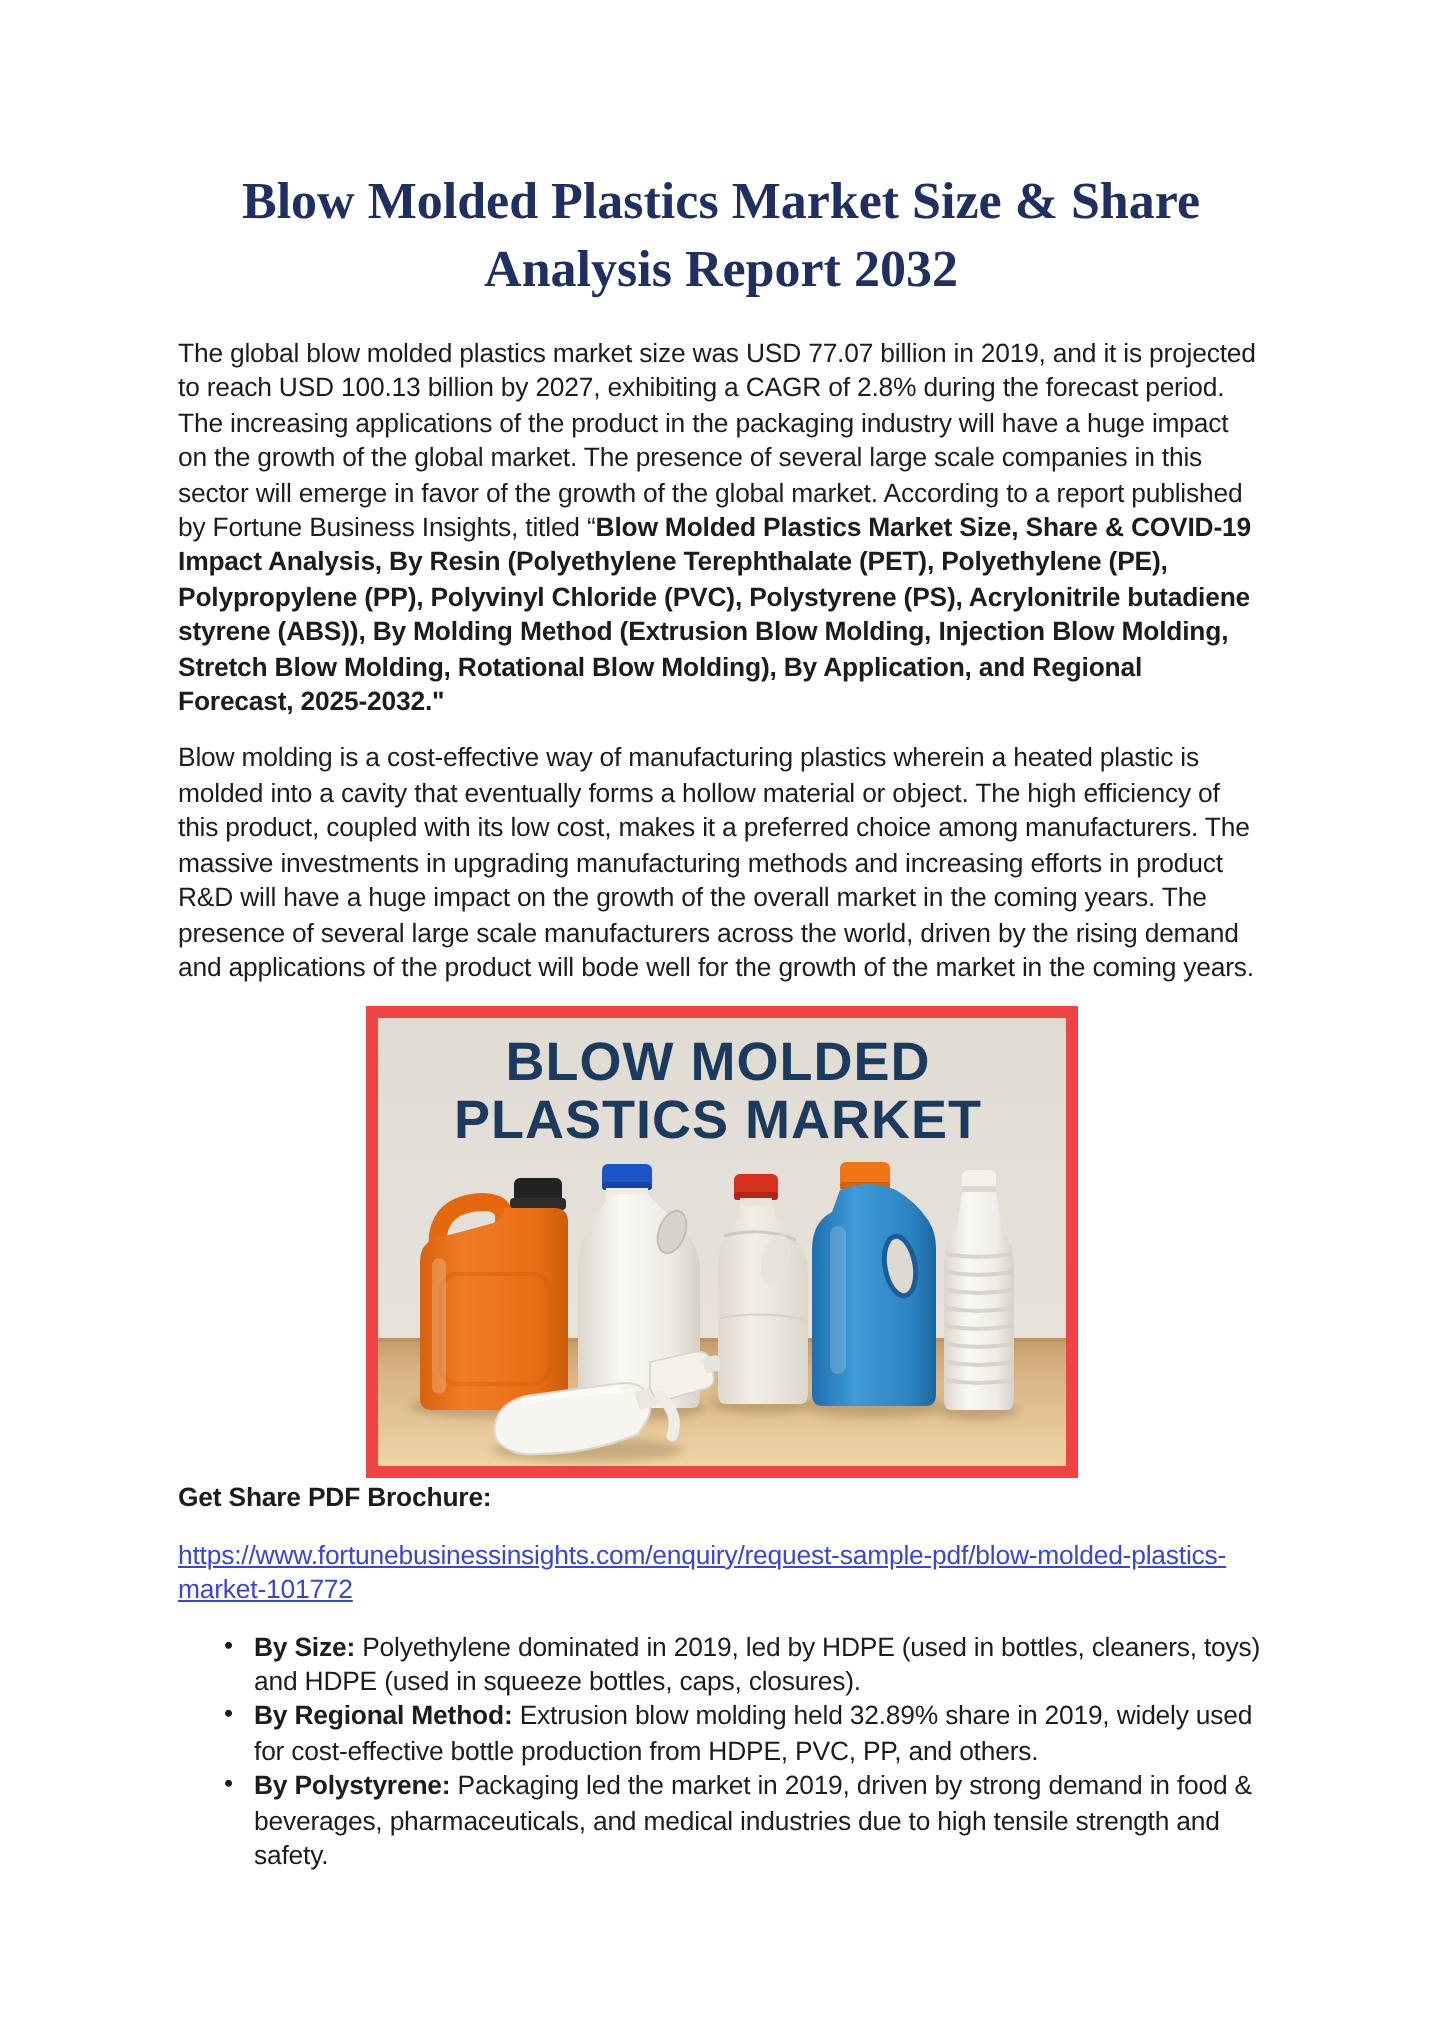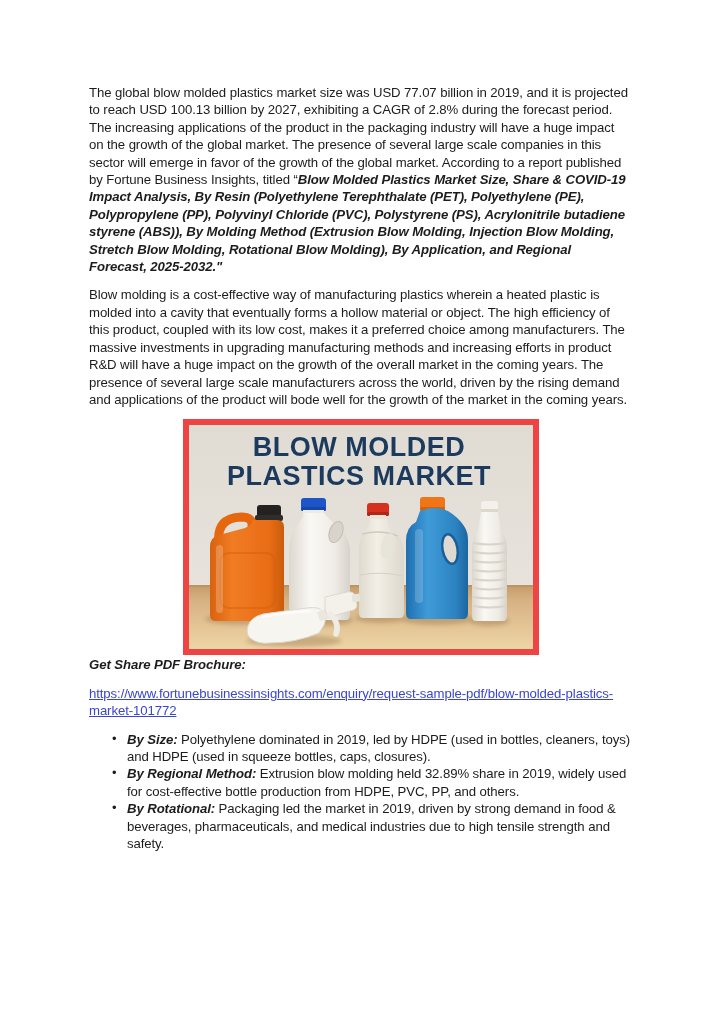--- a/index.html
+++ b/index.html
@@ -23,21 +23,21 @@
     color:#1f3060;
   }
   h1.title .tline { white-space:nowrap; }
   p.body {
     margin:0 0 11px 0;
     font-size:13.2px;
     line-height:17.4px;
     letter-spacing:-0.1px;
     text-align:left;
   }
-  .b { font-weight:700;font-style:italic; }
+  .b { font-weight:700; }
   figure.hero {
     display:block;
     margin:1px auto 1px auto;
     width:344px; height:224px;
     border:6px solid #ef4444;
     padding:0;
   }
   figure.hero svg { display:block; }
   a.link {
     color:#3a45d0;
@@ -66,20 +66,24 @@
     font-family:"Liberation Sans", sans-serif;
     font-weight:700;
     letter-spacing:0.5px;
   }
 </style>
 </head>
 <body>
 
 <div class="page">
 
+  <h1 class="title">
+    <div class="tline">Blow Molded Plastics Market Size &amp; Share</div>
+    <div class="tline">Analysis Report 2032</div>
+  </h1>
 
   <p class="body"><span>The global blow molded plastics market size was USD 77.07 billion in 2019, and it is projected to reach USD 100.13 billion by 2027, exhibiting a CAGR of 2.8% during the forecast period. The increasing applications of the product in the packaging industry will have a huge impact on the growth of the global market. The presence of several large scale companies in this sector will emerge in favor of the growth of the global market. According to a report published by Fortune Business Insights, titled “</span><span class="b">Blow Molded Plastics Market Size, Share &amp; COVID-19 Impact Analysis, By Resin (Polyethylene Terephthalate (PET), Polyethylene (PE), Polypropylene (PP), Polyvinyl Chloride (PVC), Polystyrene (PS), Acrylonitrile butadiene styrene (ABS)), By Molding Method (Extrusion Blow Molding, Injection Blow Molding, Stretch Blow Molding, Rotational Blow Molding), By Application, and Regional Forecast, 2025-2032."</span></p>
 
   <p class="body">Blow molding is a cost-effective way of manufacturing plastics wherein a heated plastic is molded into a cavity that eventually forms a hollow material or object. The high efficiency of this product, coupled with its low cost, makes it a preferred choice among manufacturers. The massive investments in upgrading manufacturing methods and increasing efforts in product R&amp;D will have a huge impact on the growth of the overall market in the coming years. The presence of several large scale manufacturers across the world, driven by the rising demand and applications of the product will bode well for the growth of the market in the coming years.</p>
 
   <figure class="hero">
     <svg viewBox="0 0 344 224" width="344" height="224">
       <defs>
         <linearGradient id="wallg" x1="0" y1="0" x2="0" y2="1">
           <stop offset="0" stop-color="#e0dcd4"></stop>
@@ -202,17 +206,17 @@
 
 
   <ul class="bullets">
     <li>
       <span class="dot">•</span><span class="b">By Size:</span><span> Polyethylene dominated in 2019, led by HDPE (used in bottles, cleaners, toys) and HDPE (used in squeeze bottles, caps, closures).</span>
     </li>
     <li>
       <span class="dot">•</span><span class="b">By Regional Method:</span><span> Extrusion blow molding held 32.89% share in 2019, widely used for cost-effective bottle production from HDPE, PVC, PP, and others.</span>
     </li>
     <li>
-      <span class="dot">•</span><span class="b">By Rotational:</span><span> Packaging led the market in 2019, driven by strong demand in food &amp; beverages, pharmaceuticals, and medical industries due to high tensile strength and safety.</span>
+      <span class="dot">•</span><span class="b">By Polystyrene:</span><span> Packaging led the market in 2019, driven by strong demand in food &amp; beverages, pharmaceuticals, and medical industries due to high tensile strength and safety.</span>
     </li>
   </ul>
 
 </div>
 
 </body></html>

